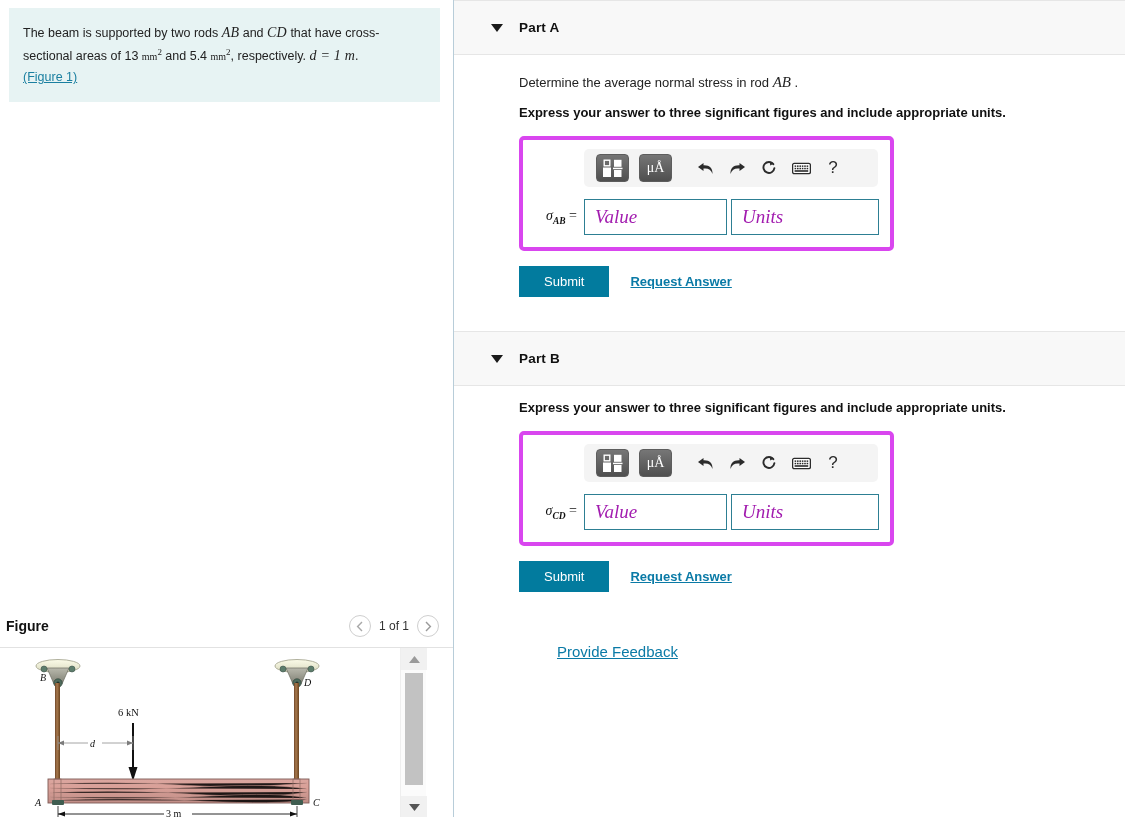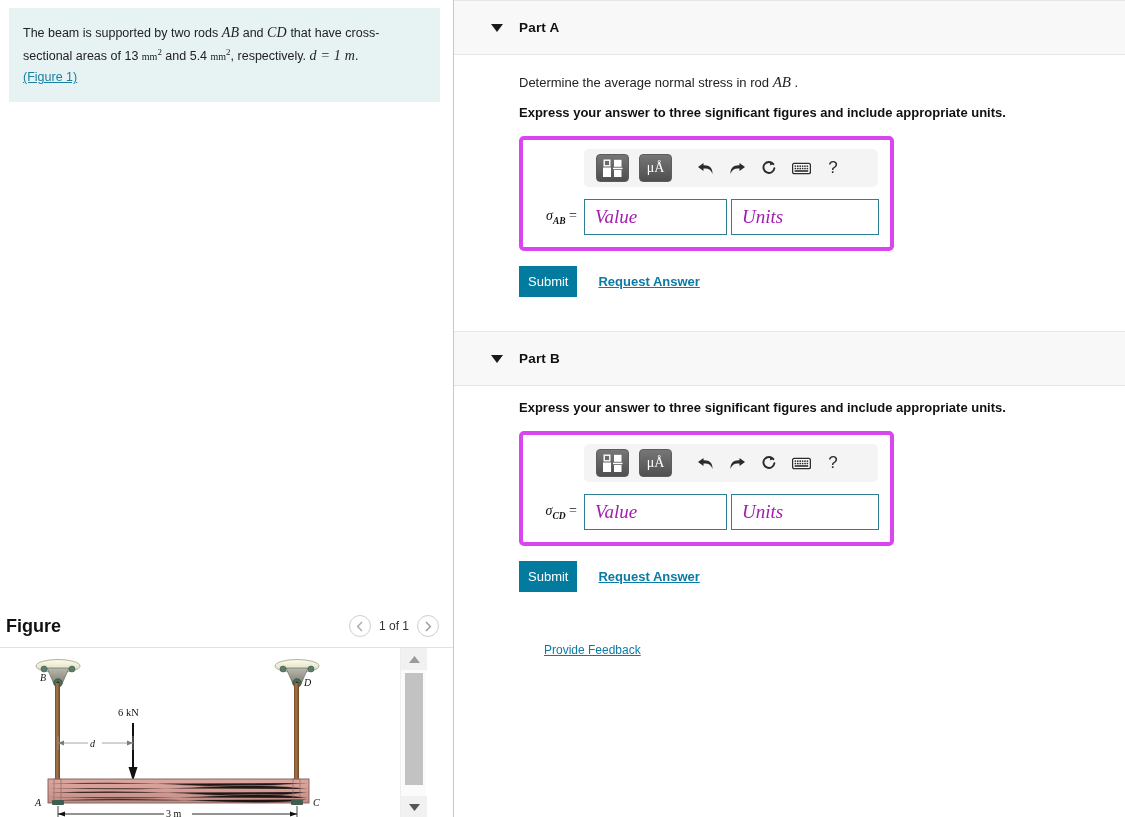--- a/index.html
+++ b/index.html
@@ -40,21 +40,21 @@
     color: #1a7fa0; text-decoration: underline;
   }
 
   
   .figure-head {
     position: absolute; left: 0; top: 605px;
     width: 453px; height: 42px;
     display: flex; align-items: center;
   }
   .figure-title {
-    font-size: 18px; font-weight: bold; color: #111;
+    font-size: 14px; font-weight: bold; color: #111;
     margin-left: 6px;
   }
   .fig-nav {
     margin-left: auto; display: flex; align-items: center; gap: 8px;
     margin-right: 14px;
   }
   .navbtn {
     width: 22px; height: 22px; border-radius: 50%;
     border: 1px solid #cfcfcf; background: #fff;
     display: flex; align-items: center; justify-content: center;
@@ -200,36 +200,36 @@
   .actions {
     display: flex; align-items: center;
     margin-top: 15px;
   }
   .submit-btn {
     background: #027b9e;
     color: #fff;
     border: none;
     font-size: 13px;
     font-family: "Liberation Sans", sans-serif;
-    padding: 8px 9px;
+    padding: 8px 25px;
     cursor: pointer;
   }
   .req-link {
     margin-left: 21px;
     color: #0a7aa6;
     font-size: 13px;
     font-weight: bold;
     text-decoration: underline;
     cursor: pointer;
   }
   .feedback-link {
     margin-top: 51px;
-    margin-left: 25px;
+    margin-left: 38px;
     color: #0a7aa6;
-    font-size: 12px;
+    font-size: 15px;
     text-decoration: underline;
     cursor: pointer;
     display: inline-block;
   }
   .spacer-a { height: 34px; }
 </style>
 </head>
 <body>
 
 <div class="page">

